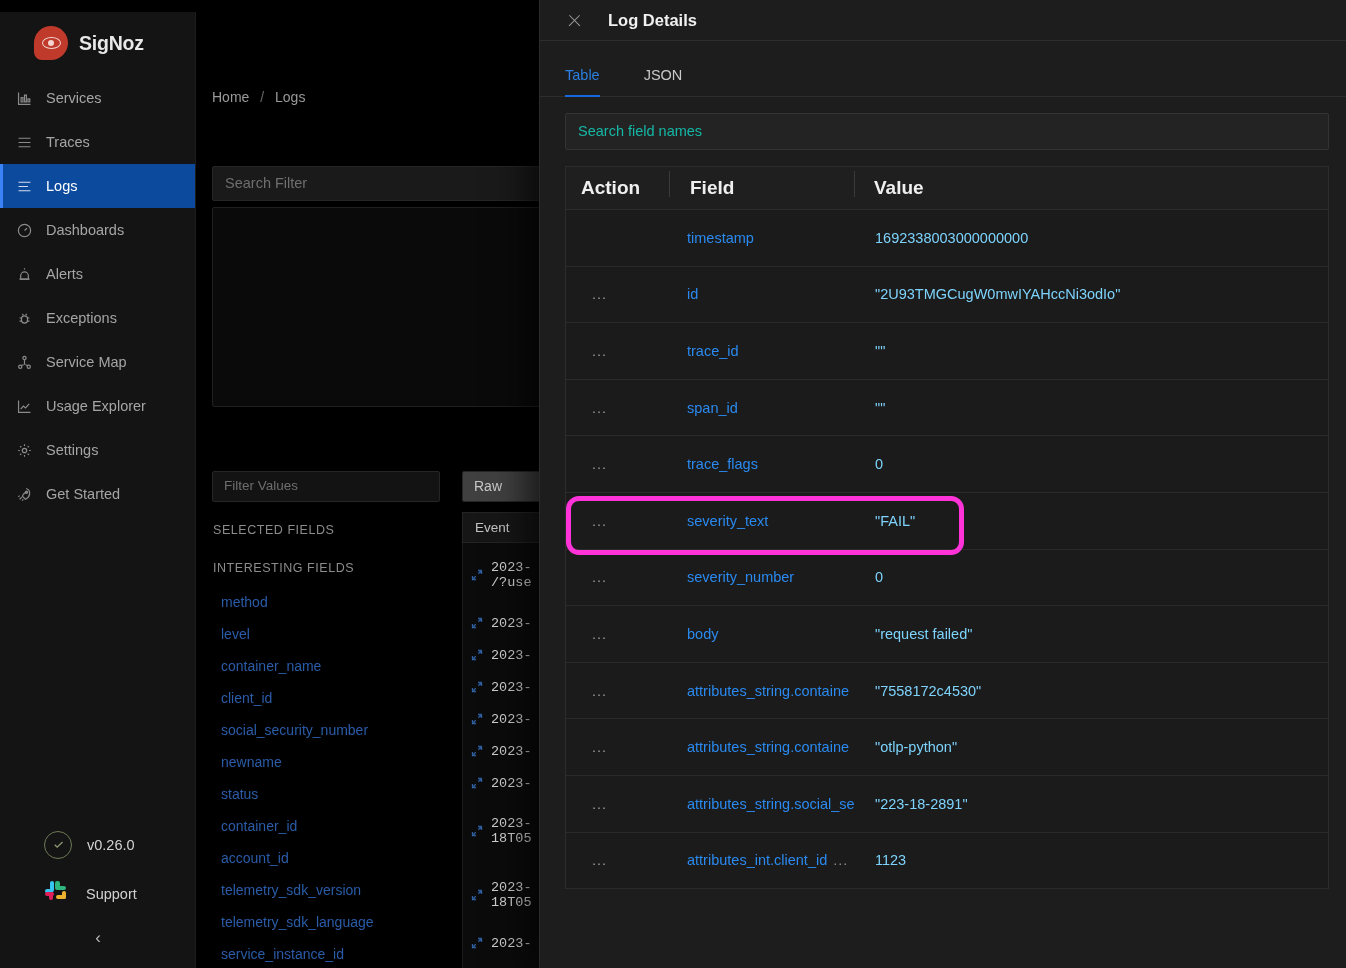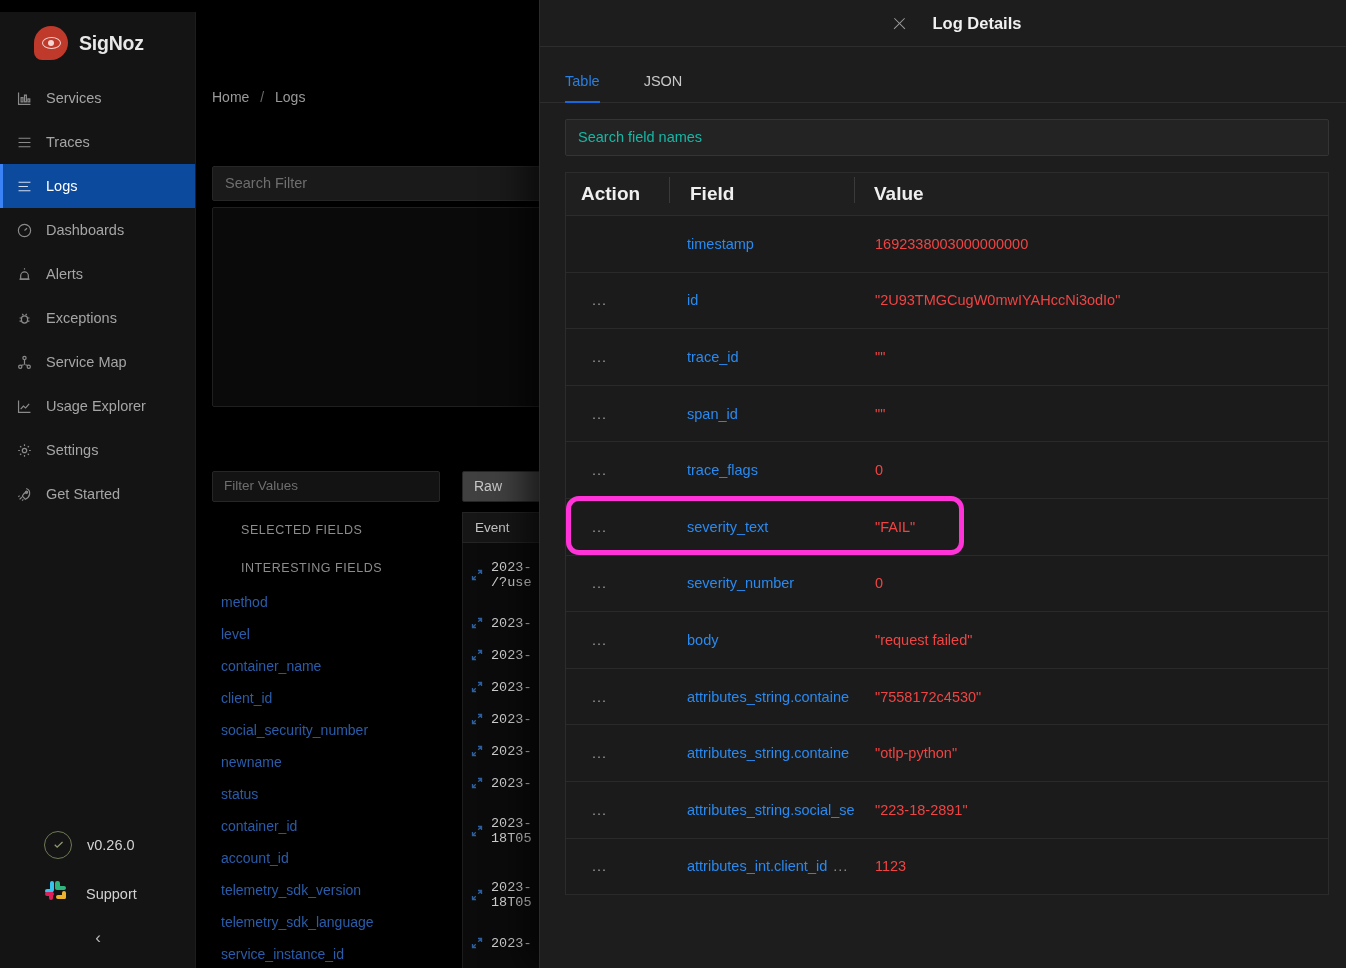--- a/index.html
+++ b/index.html
@@ -140,21 +140,20 @@
     width: 120px; height: 31px;
     background: #404040;
     border: 1px solid #262626;
     border-radius: 2px;
     color: #c7c7c7; font-size: 14px;
     padding: 6px 11px;
   }
   .fields-label {
     position: absolute; font-size: 12.5px; color: #8c8c8c;
     letter-spacing: .55px;
-    margin-left: 28px;
   }
   #lbl-selected { left: 16px; top: 469px; }
   #lbl-interesting { left: 16px; top: 507px; }
   .field-list {
     position: absolute; left: 24px; top: 532px; width: 215px;
   }
   .field-list li {
     list-style: none;
     color: #2a5ca8; font-size: 14px;
     height: 32px; line-height: 32px;
@@ -192,25 +191,24 @@
 
   
   #drawer {
     position: absolute; left: 539px; top: 0;
     width: 807px; height: 968px;
     background: #1d1d1d;
     border-left: 1px solid #2b2b2b;
     box-shadow: -14px 0 32px rgba(0,0,0,.6);
   }
   .drawer-head {
-    height: 47px;
+    height: 41px;
     display: flex; align-items: center; gap: 26px;
     padding-left: 27px;
     border-bottom: 1px solid #2d2d2d;
-    justify-content: center;
   }
   .close-x {
     width: 15px; height: 15px; position: relative;
     cursor: pointer; flex: 0 0 15px;
   }
   .close-x:before, .close-x:after {
     content: ""; position: absolute; left: 0; top: 7px;
     width: 15px; height: 1.4px; background: #9d9d9d;
   }
   .close-x:before { transform: rotate(45deg); }
@@ -286,21 +284,21 @@
   .td.c-field {
     width: 192px; padding-left: 18px;
     color: #2a8af0; cursor: pointer;
     text-overflow: clip;
   }
   .td.c-field .more {
     color: #8d8d8d; letter-spacing: 1px; margin-left: 6px;
   }
   .td.c-value {
     flex: 1; padding-left: 14px;
-    color: #ef4444;
+    color: #7dd3fc;
   }
 
   
   #ann-ring {
     position: absolute;
     left: 26px; top: 0;
     width: 398px; height: 50px;
     border: 5px solid #ff33d8;
     border-radius: 13px;
     pointer-events: none;

